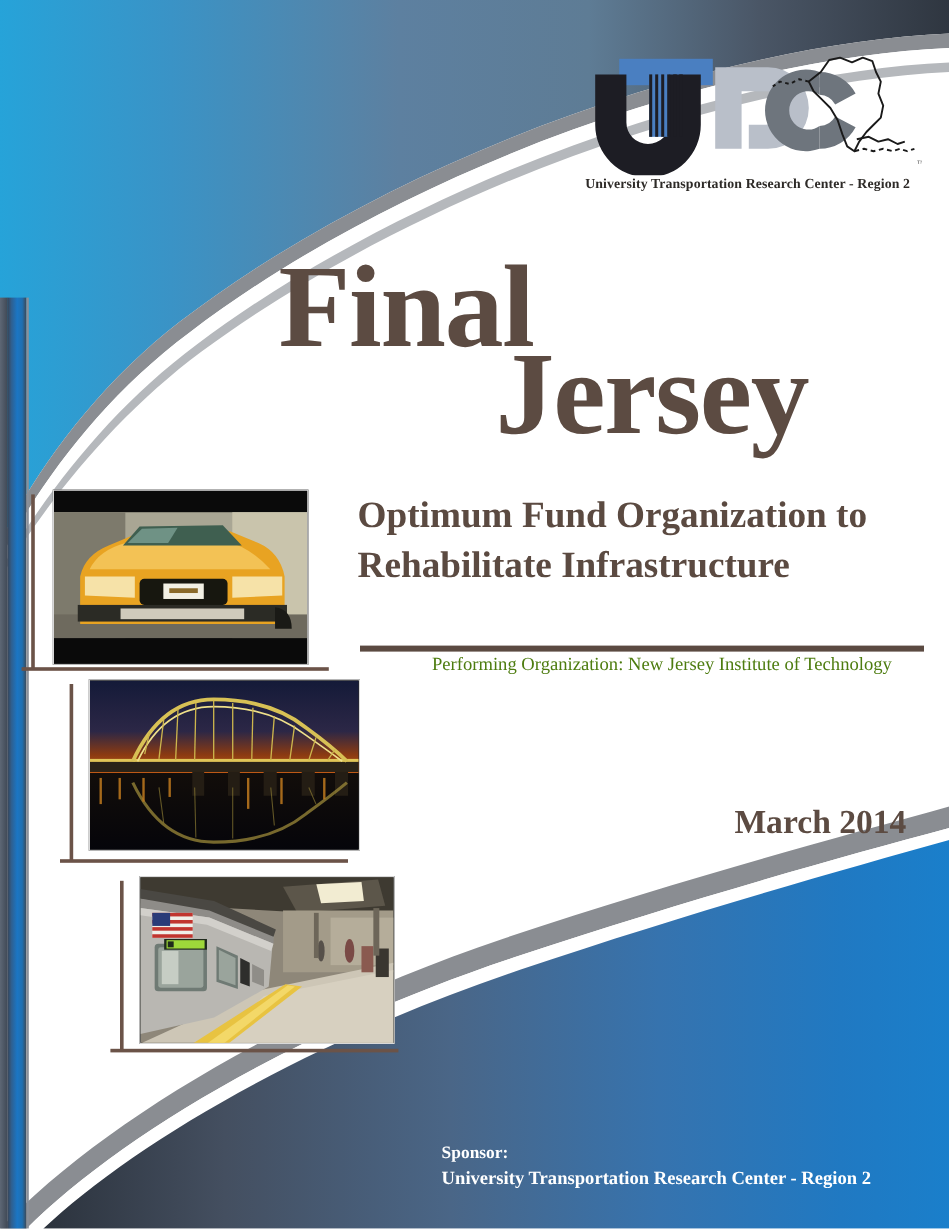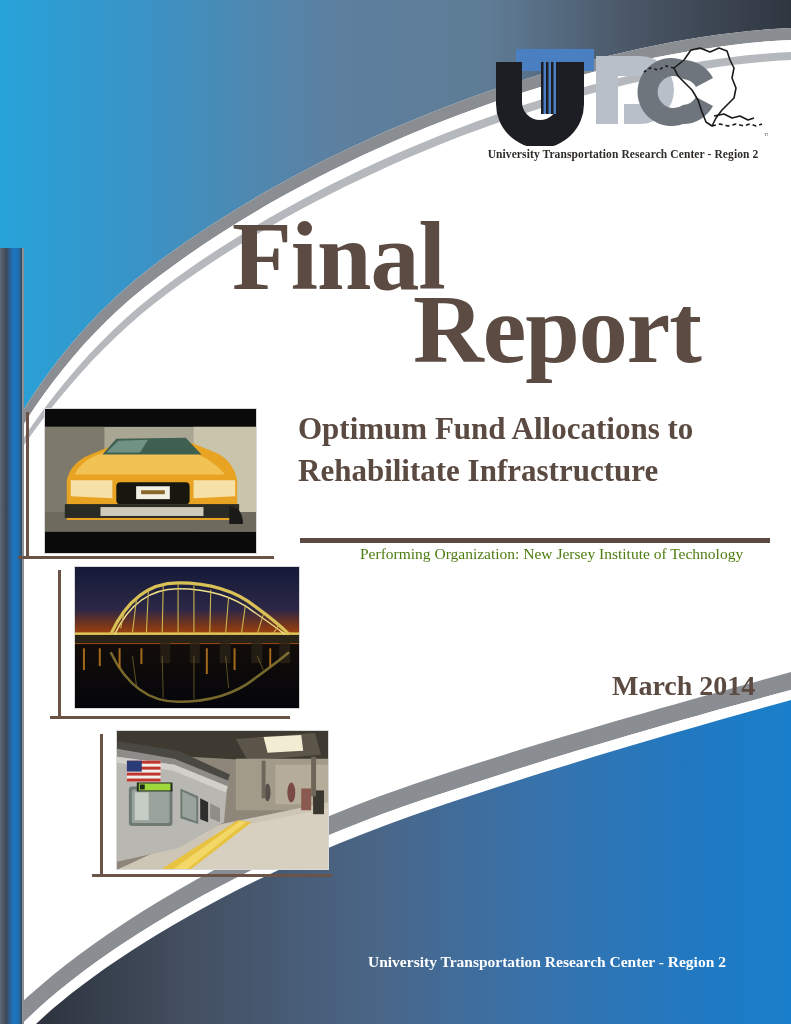--- a/index.html
+++ b/index.html
@@ -265,29 +265,30 @@
           <path d="M236,78 L246,76 L254,80 L262,78 L270,82 L276,80"></path>
           <path d="M196,30 L188,28 L180,32 L172,30 L166,34" stroke-dasharray="3 3"></path>
         </g>
         <text x="286" y="100" font-family="Liberation Serif, serif" font-size="7" fill="#4a4a4a">™</text>
       </svg>
     </div>
     <div class="logo-caption">University Transportation Research Center - Region 2</div>
   </div>
 
   <div class="title-final">Final</div>
-  <div class="title-report">Report</div>
-
-  <div class="subtitle">Optimum Fund Allocations to Rehabilitate Infrastructure</div>
+  <div class="title-report">Jersey</div>
+
+  <div class="subtitle">Optimum Fund Organization to Rehabilitate Infrastructure</div>
   <div class="subtitle-rule"></div>
   <div class="performing-org">Performing Organization: New Jersey Institute of Technology</div>
 
   <div class="report-date">March 2014</div>
 
   <div class="sponsor-block">
+    <span class="sponsor-label">Sponsor:</span>
     <span class="sponsor-name">University Transportation Research Center  - Region 2</span>
   </div>
 
   <div class="bracket-v" style="left:26px; top:412px; height:146px;"></div>
   <div class="bracket-h" style="left:18px; top:556px; width:256px;"></div>
   <div class="photo photo-taxi">
     <svg class="pic" viewBox="0 0 213 146" preserveAspectRatio="none">
       <rect x="0" y="0" width="213" height="146" fill="#0a0a0a"></rect>
       <rect x="0" y="18" width="213" height="106" fill="#a9a694"></rect>
       <rect x="0" y="18" width="60" height="106" fill="#7d7a6c"></rect>

